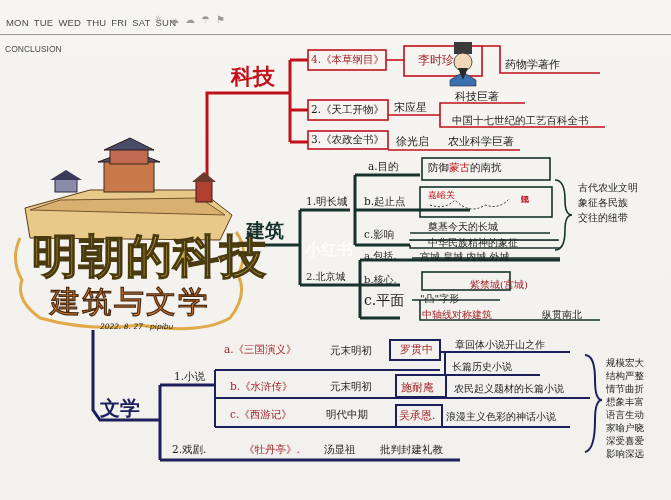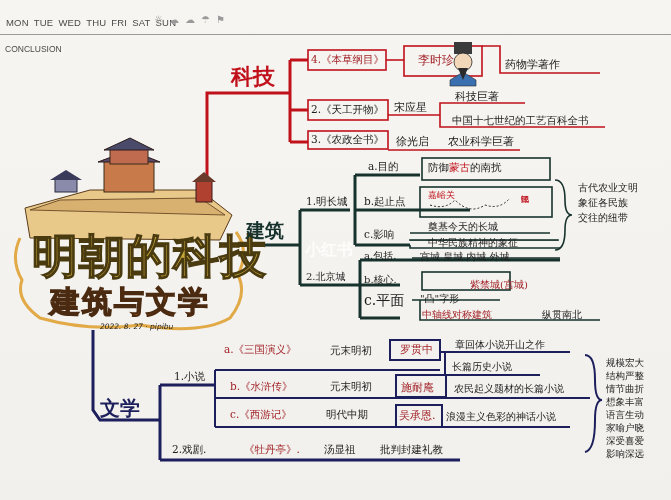--- a/index.html
+++ b/index.html
@@ -10,21 +10,21 @@
   .weather{position:absolute;left:154px;top:14px;display:flex;gap:6px;color:#9a9a9a;font-size:10px;}
   .conclusion{position:absolute;left:5px;top:44px;font-family:"Liberation Sans",sans-serif;font-size:8.5px;color:#4a4a4a;}
   .hand{font-family:"DejaVu Serif",serif;position:absolute;white-space:nowrap;}
   .svgmap{position:absolute;left:0;top:0;}
   .t-red{color:#c0111b;}
   .t-dark{color:#1d1d1d;}
   .t-navy{color:#1c1f5c;}
   .t-green{color:#17322c;}
   .t-mred{color:#a3242a;}
   .title1{position:absolute;left:32px;top:226px;font-family:"DejaVu Serif",serif;font-weight:bold;font-size:46px;color:#c8a83a;-webkit-text-stroke:1.2px #4a3a10;letter-spacing:1px;}
-  .title2{position:absolute;left:50px;top:282px;font-family:"DejaVu Serif",serif;font-weight:bold;font-size:30px;color:#d77a2e;-webkit-text-stroke:1.2px #4a2a10;letter-spacing:2px;}
+  .title2{position:absolute;left:50px;top:282px;font-family:"DejaVu Serif",serif;font-weight:normal;font-size:30px;color:#d77a2e;-webkit-text-stroke:1.2px #4a2a10;letter-spacing:2px;}
   .date{position:absolute;left:100px;top:322px;font-family:"DejaVu Sans",sans-serif;font-size:7.5px;color:#222;font-style:italic;}
   .watermark{position:absolute;left:305px;top:240px;font-family:"DejaVu Sans",sans-serif;font-weight:bold;font-size:16px;color:rgba(255,255,255,0.8);}
 </style>
 </head>
 <body>
 
 <div class="page">
 
   <div class="header">
     <div class="days">

